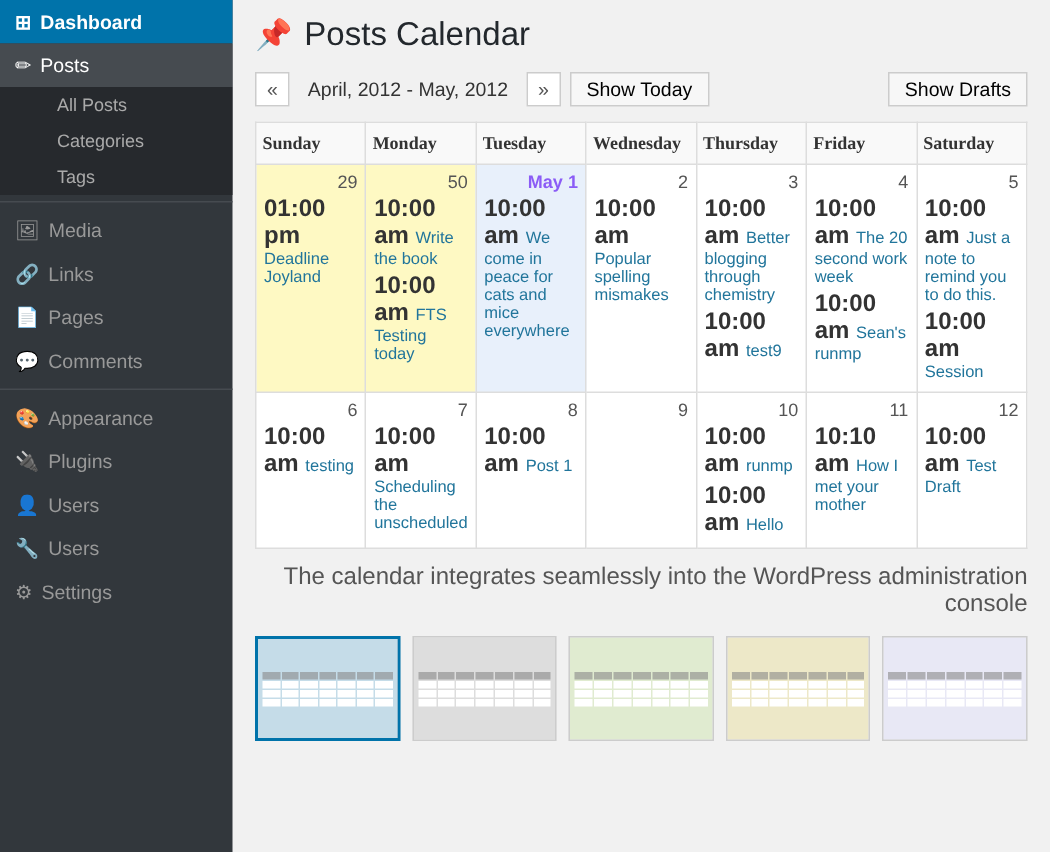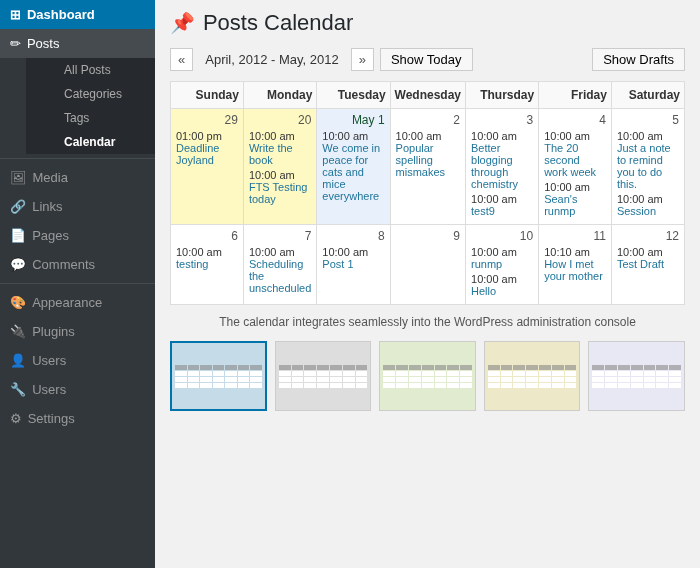--- a/index.html
+++ b/index.html
@@ -15,21 +15,21 @@
     }
     .sidebar-item {
       display: flex; align-items: center;
       padding: 7px 10px;
       color: #999;
       cursor: pointer;
       font-size: 13px;
       gap: 6px;
     }
     .sidebar-item.highlighted { background: #464b50; color: #fff; }
-    .sidebar-sub { padding-left: 28px; background: #26292d; margin-left: 26px; }
+    .sidebar-sub { padding-left: 28px; background: #26292d; }
     .sidebar-sub-item {
       display: block;
       padding: 5px 10px;
       color: #aaa;
       cursor: pointer;
       font-size: 12px;
     }
     .sidebar-sub-item.active { color: #fff; font-weight: bold; }
     .sidebar-divider { border-top: 1px solid #464b50; margin: 4px 0; }
 
@@ -84,54 +84,55 @@
 
     
     .cal-table {
       width: 100%;
       border-collapse: collapse;
       background: #fff;
     }
     .cal-table th {
       border: 1px solid #ddd;
       padding: 6px 4px;
-      text-align: right;
+      text-align: left;
       font-size: 12px;
       font-weight: bold;
       background: #f9f9f9;
       color: #333;
+      font-family: Liberation Serif, serif;
     }
     .cal-table td {
       border: 1px solid #ddd;
       padding: 4px 5px;
       vertical-align: top;
       width: 14.28%;
       min-height: 80px;
       font-size: 11px;
     }
     .cal-table td.other-month { background: #fef9c3; color: #aaa; }
     .cal-table td.current-month { background: #fff; }
     .cal-table td.highlighted-day { background: #e8f0fb; }
     .day-num {
       text-align: right;
       font-size: 12px;
       color: #555;
       margin-bottom: 3px;
     }
-    .day-num.first-day { color: #14532d; font-weight: normal; }
-    .event-time { font-weight: normal; font-size: 11px; color: #333; }
+    .day-num.first-day { color: #8b5cf6; font-weight: bold; }
+    .event-time { font-weight: bold; font-size: 16px; color: #333; }
     .event-title { font-size: 11px; color: #21759b; cursor: pointer; }
     .event-block { margin-bottom: 3px; }
 
     
     .caption {
       margin-top: 10px;
-      font-size: 12px;
+      font-size: 16px;
       color: #555;
-      text-align: center;
+      text-align: right;
     }
 
     
     .thumbnails {
       display: flex;
       gap: 8px;
       margin-top: 12px;
     }
     .thumb {
       width: 110px;
@@ -174,21 +175,20 @@
     <span>Dashboard</span>
   </div>
   <div class="sidebar-item highlighted">
     <span>✏</span>
     <span>Posts</span>
   </div>
   <div class="sidebar-sub">
     <a class="sidebar-sub-item">All Posts</a>
     <a class="sidebar-sub-item">Categories</a>
     <a class="sidebar-sub-item">Tags</a>
-    <a class="sidebar-sub-item active">Calendar</a>
   </div>
   <div class="sidebar-divider"></div>
   <div class="sidebar-item">
     <span>🖼</span>
     <span>Media</span>
   </div>
   <div class="sidebar-item">
     <span>🔗</span>
     <span>Links</span>
   </div>
@@ -249,21 +249,21 @@
         <th>Saturday</th>
       </tr>
     </thead>
     <tbody id="cal-body">
     <tr>
           <td class="other-month">
             <div class="day-num">29</div>
             <div class="event-block"><span class="event-time">01:00 pm </span><span class="event-title">Deadline Joyland</span></div>
           </td>
           <td class="other-month">
-            <div class="day-num">20</div>
+            <div class="day-num">50</div>
             <div class="event-block"><span class="event-time">10:00 am </span><span class="event-title">Write the book</span></div>
             <div class="event-block"><span class="event-time">10:00 am </span><span class="event-title">FTS Testing today</span></div>
           </td>
           <td class="highlighted-day">
             <div class="day-num first-day">May 1</div>
             <div class="event-block"><span class="event-time">10:00 am </span><span class="event-title">We come in peace for cats and mice everywhere</span></div>
           </td>
           <td class="current-month">
             <div class="day-num">2</div>
             <div class="event-block"><span class="event-time">10:00 am </span><span class="event-title">Popular spelling mismakes</span></div>

